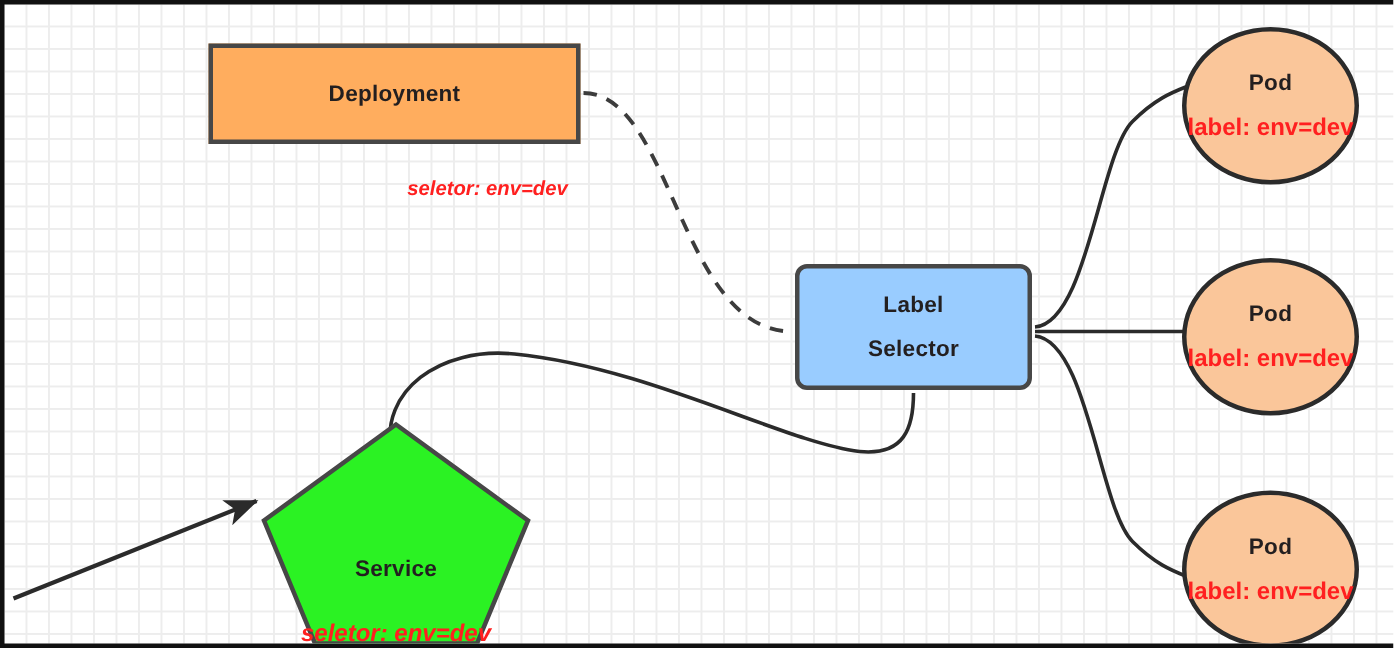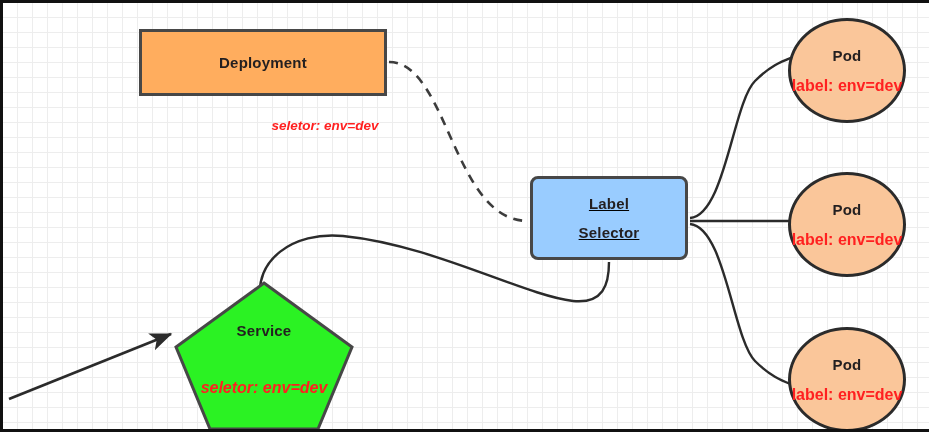--- a/index.html
+++ b/index.html
@@ -83,21 +83,20 @@
   
   #label-selector {
     left: 527px;
     top: 173px;
     width: 158px;
     height: 84px;
     background: #99ccff;
     border: 3px solid #474747;
     border-radius: 8px;
     gap: 12px;
-    text-decoration: underline;
   }
 
   
   .pod {
     width: 118px;
     height: 105px;
     background: #fac69a;
     border: 3px solid #2b2b2b;
     border-radius: 50%;
     gap: 13px;
@@ -105,23 +104,23 @@
   #pod-1 { left: 785px; top: 15px; }
   #pod-2 { left: 785px; top: 169px; }
   #pod-3 { left: 785px; top: 324px; }
 
   
   #service {
     left: 170px;
     top: 277px;
     width: 182px;
     height: 152px;
-    justify-content: flex-start;
+    justify-content: flex-end;
     padding-top: 42px;
-    gap: 40px;
+    gap: 26px;
   }
   #service .pent {
     position: absolute;
     left: 0; top: 0;
     width: 182px;
     height: 152px;
     z-index: 0;
   }
   #service .node-title,
   #service .node-sub-red {

